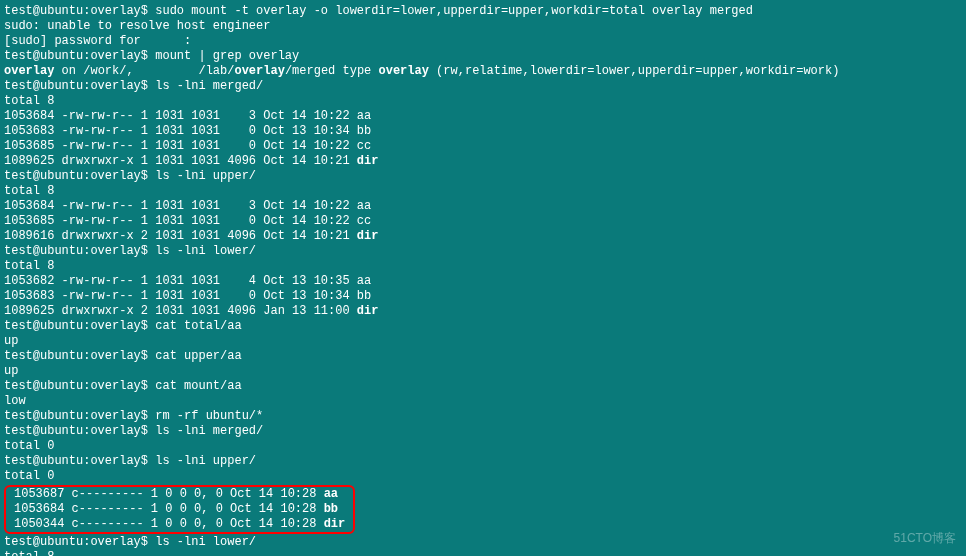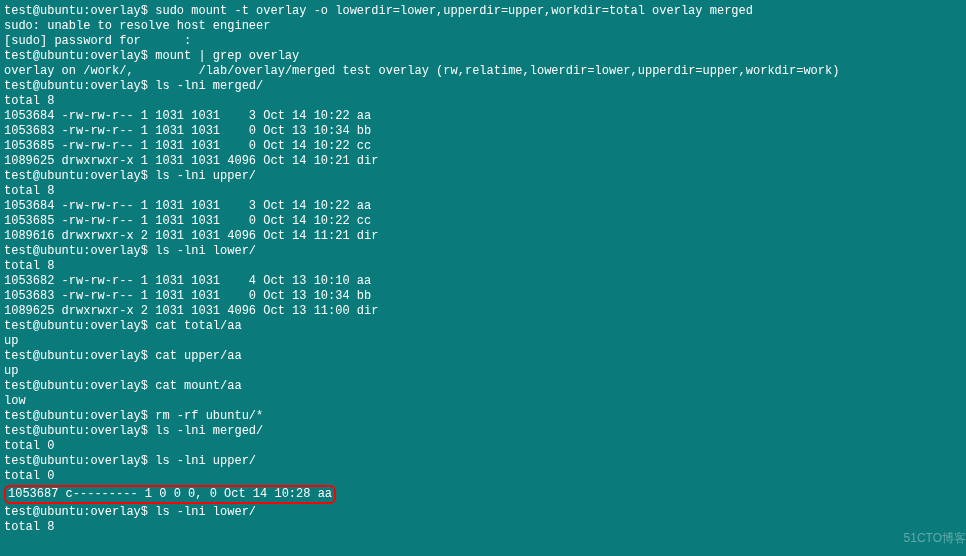--- a/index.html
+++ b/index.html
@@ -9,76 +9,78 @@
       font-size: 12px;
       line-height: 1.25;
       color: #ffffff;
       width: 966px;
       height: 556px;
       padding: 4px;
       overflow: hidden;
       position: relative;
     }
     .line { white-space: pre; }
-    .bold { font-weight: normal; }
+    .bold { font-weight: bold; }
     .boxed {
       border: 2px solid #ff0000;
       border-radius: 6px;
-      padding: 0 2px;
+      padding: 0 8px;
       margin: 1px 0;
       display: inline-block;
     }
     .watermark {
       position: absolute;
       bottom: 10px;
-      right: 0;
+      right: 10px;
       font-size: 12px;
       color: rgba(255,255,255,0.35);
       font-family: sans-serif;
     }
   </style>
 </head>
 <body>
 
 
 
 <div class="line"><span>test@ubuntu:overlay$ </span><span>sudo mount -t overlay -o lowerdir=lower,upperdir=upper,workdir=total overlay merged</span></div>
 <div class="line">sudo: unable to resolve host engineer</div>
 <div class="line">[sudo] password for      :</div>
 <div class="line"><span>test@ubuntu:overlay$ </span><span>mount | grep overlay</span></div>
-<div class="line"><span class="bold">overlay</span><span> on /work/,         /lab/</span><span class="bold">overlay</span><span>/merged test </span><span class="bold">overlay</span><span> (rw,relatime,lowerdir=lower,upperdir=upper,workdir=work)</span></div>
+<div class="line"><span class="bold">overlay</span><span> on /work/,         /lab/</span><span class="bold">overlay</span><span>/merged type </span><span class="bold">overlay</span><span> (rw,relatime,lowerdir=lower,upperdir=upper,workdir=work)</span></div>
 <div class="line"><span>test@ubuntu:overlay$ </span><span>ls -lni merged/</span></div>
 <div class="line">total 8</div>
 <div class="line">1053684 -rw-rw-r-- 1 1031 1031    3 Oct 14 10:22 aa</div>
 <div class="line">1053683 -rw-rw-r-- 1 1031 1031    0 Oct 13 10:34 bb</div>
 <div class="line">1053685 -rw-rw-r-- 1 1031 1031    0 Oct 14 10:22 cc</div>
 <div class="line"><span>1089625 drwxrwxr-x 1 1031 1031 4096 Oct 14 10:21 </span><span class="bold">dir</span></div>
 <div class="line"><span>test@ubuntu:overlay$ </span><span>ls -lni upper/</span></div>
 <div class="line">total 8</div>
 <div class="line">1053684 -rw-rw-r-- 1 1031 1031    3 Oct 14 10:22 aa</div>
 <div class="line">1053685 -rw-rw-r-- 1 1031 1031    0 Oct 14 10:22 cc</div>
-<div class="line"><span>1089616 drwxrwxr-x 2 1031 1031 4096 Oct 14 11:21 </span><span class="bold">dir</span></div>
+<div class="line"><span>1089616 drwxrwxr-x 2 1031 1031 4096 Oct 14 10:21 </span><span class="bold">dir</span></div>
 <div class="line"><span>test@ubuntu:overlay$ </span><span>ls -lni lower/</span></div>
 <div class="line">total 8</div>
-<div class="line">1053682 -rw-rw-r-- 1 1031 1031    4 Oct 13 10:10 aa</div>
+<div class="line">1053682 -rw-rw-r-- 1 1031 1031    4 Oct 13 10:35 aa</div>
 <div class="line">1053683 -rw-rw-r-- 1 1031 1031    0 Oct 13 10:34 bb</div>
-<div class="line"><span>1089625 drwxrwxr-x 2 1031 1031 4096 Oct 13 11:00 </span><span class="bold">dir</span></div>
+<div class="line"><span>1089625 drwxrwxr-x 2 1031 1031 4096 Jan 13 11:00 </span><span class="bold">dir</span></div>
 <div class="line"><span>test@ubuntu:overlay$ </span><span>cat total/aa</span></div>
 <div class="line">up</div>
 <div class="line"><span>test@ubuntu:overlay$ </span><span>cat upper/aa</span></div>
 <div class="line">up</div>
 <div class="line"><span>test@ubuntu:overlay$ </span><span>cat mount/aa</span></div>
 <div class="line">low</div>
 <div class="line"><span>test@ubuntu:overlay$ </span><span>rm -rf ubuntu/*</span></div>
 <div class="line"><span>test@ubuntu:overlay$ </span><span>ls -lni merged/</span></div>
 <div class="line">total 0</div>
 <div class="line"><span>test@ubuntu:overlay$ </span><span>ls -lni upper/</span></div>
 <div class="line">total 0</div>
 <div class="boxed">
 <div class="line"><span>1053687 c--------- 1 0 0 0, 0 Oct 14 10:28 </span><span class="bold">aa</span></div>
+<div class="line"><span>1053684 c--------- 1 0 0 0, 0 Oct 14 10:28 </span><span class="bold">bb</span></div>
+<div class="line"><span>1050344 c--------- 1 0 0 0, 0 Oct 14 10:28 </span><span class="bold">dir</span></div>
 </div>
 <div class="line"><span>test@ubuntu:overlay$ </span><span>ls -lni lower/</span></div>
 <div class="line">total 8</div>
 
 
 
 
 
 <div class="watermark">51CTO博客</div>
 

